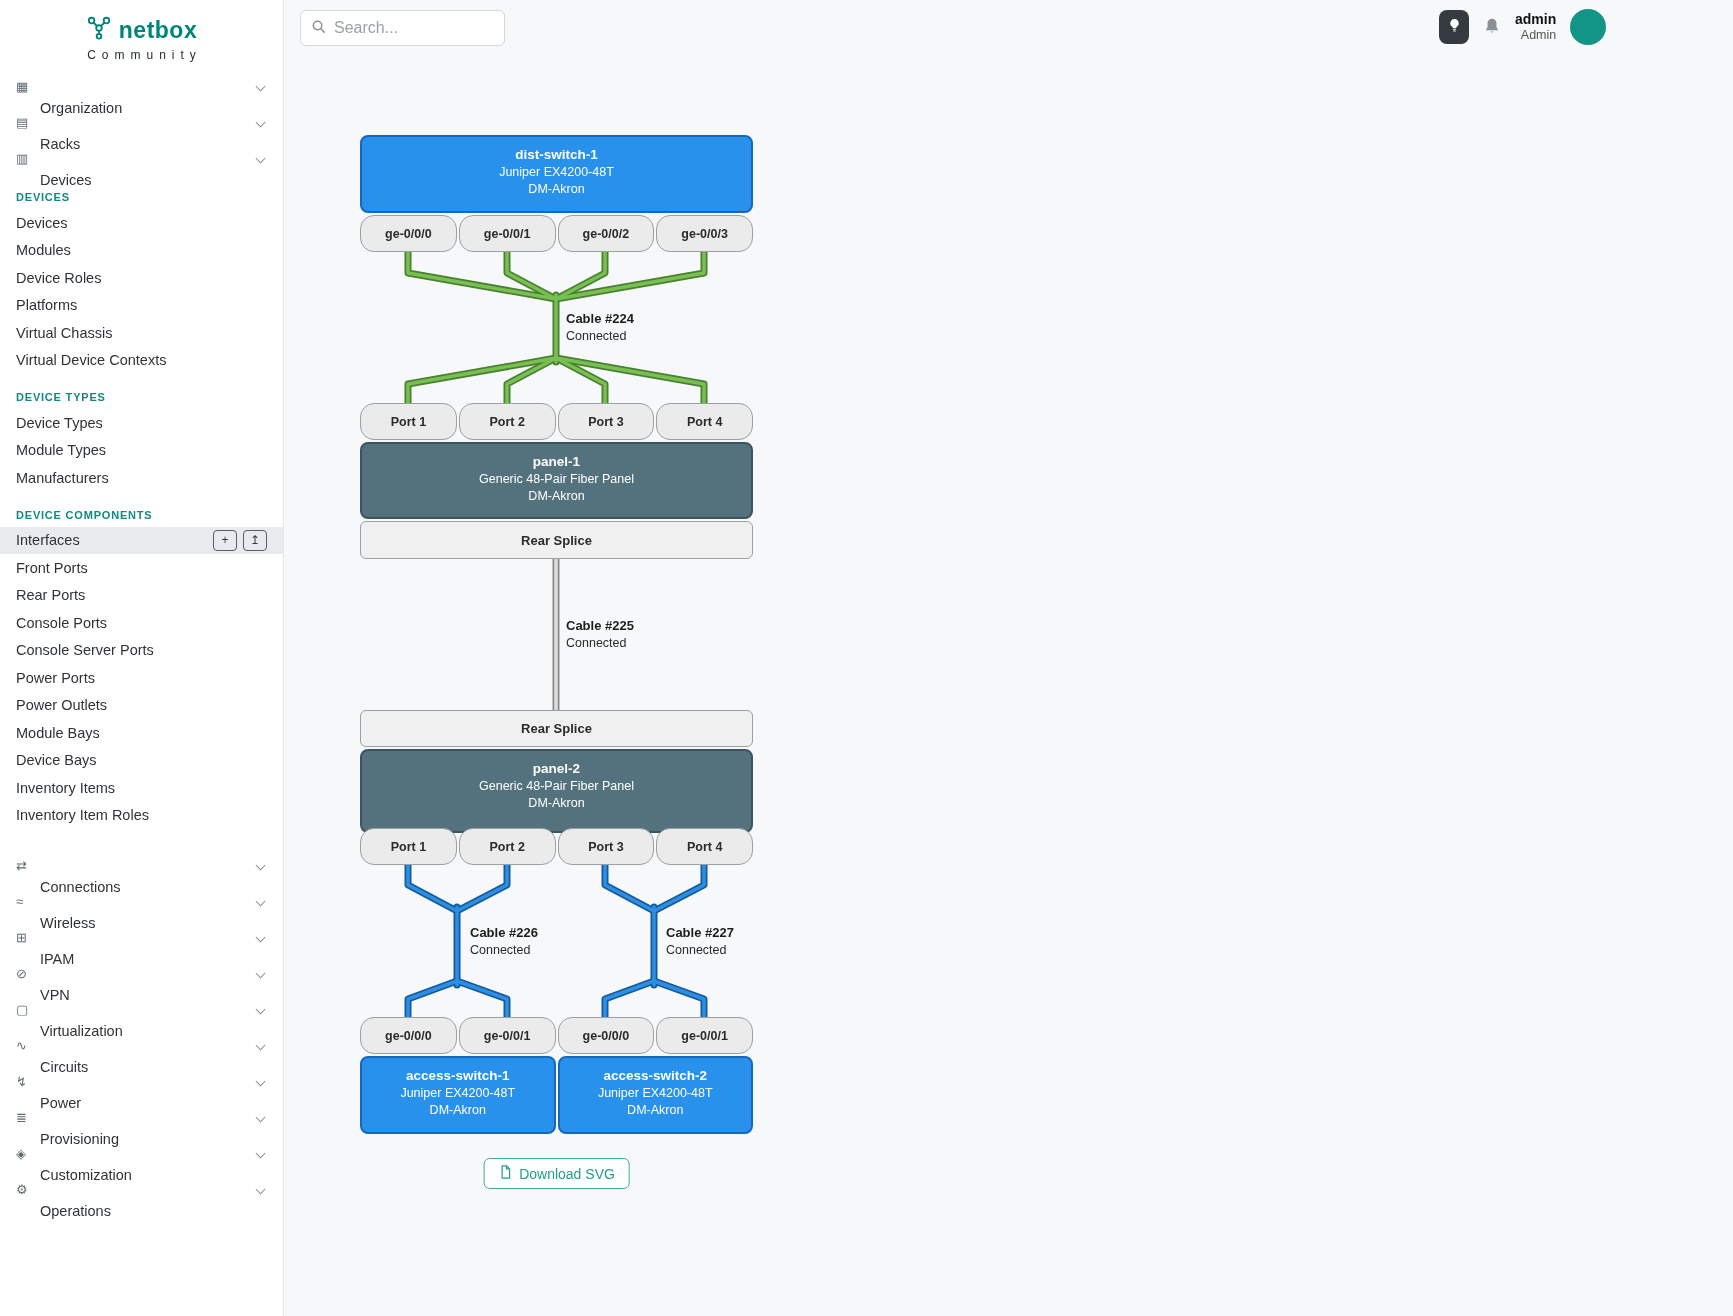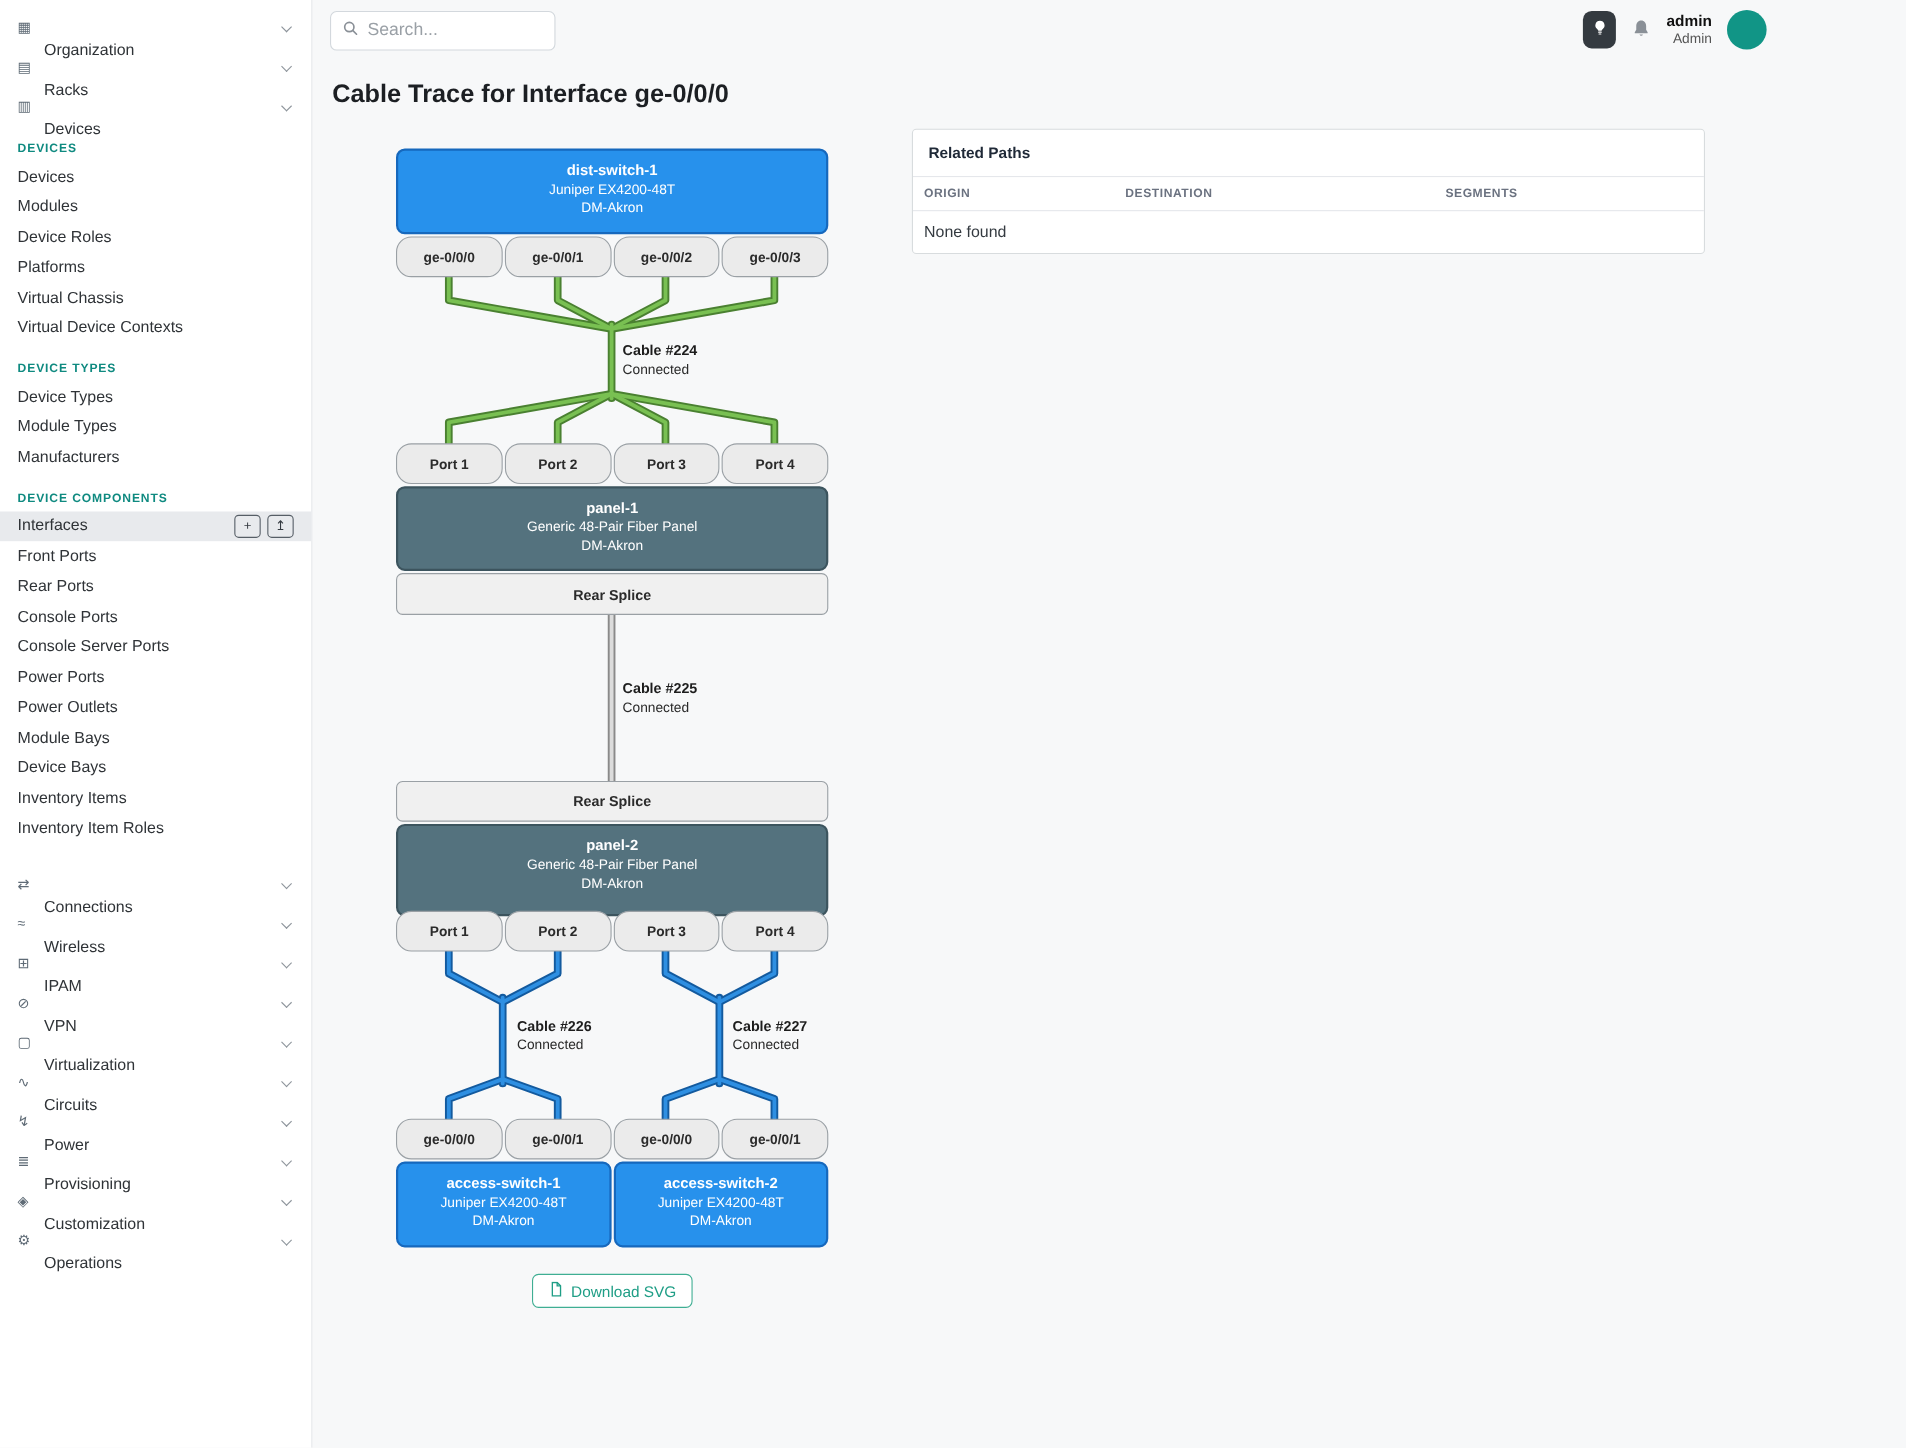--- a/index.html
+++ b/index.html
@@ -98,20 +98,39 @@
   .tbl-head { display:grid; grid-template-columns:183px 291px 1fr;
     border-bottom:1px solid #e5e7eb; }
   .tbl-head div { padding:9px 10px; font-size:11px; font-weight:700; color:#6b7280;
     letter-spacing:.5px; }
   .tbl-row { padding:11px 10px; font-size:14.5px; color:#343a40; }
 </style>
 </head>
 <body>
 
 <aside class="sidebar">
+  <div class="brand">
+    <div class="brand-row">
+      <span>
+        <svg viewBox="0 0 28 28" width="26" height="26">
+          <g stroke="#00857a" stroke-width="2" fill="#ffffff">
+            <line x1="6" y1="6" x2="14" y2="14"></line>
+              <line x1="22" y1="6" x2="14" y2="14"></line>
+            <line x1="14" y1="14" x2="14" y2="23"></line>
+            <circle cx="6" cy="6" r="3"></circle>
+              <circle cx="22" cy="6" r="3"></circle>
+            <circle cx="14" cy="14" r="3"></circle>
+              <circle cx="14" cy="23" r="2.5"></circle>
+          </g>
+        </svg>
+      </span>
+      <span class="brand-name">netbox</span>
+    </div>
+    <div class="brand-sub">Community</div>
+  </div>
 
   <nav class="nav">
     <div class="nav-item">
       <span class="nav-icon">▦</span>
       <span class="nav-label">Organization</span>
       <span class="chev"></span>
     </div>
     <div class="nav-item">
       <span class="nav-icon">▤</span>
       <span class="nav-label">Racks</span>
@@ -278,21 +297,20 @@
         </svg>
       </span>
     </button>
     <div class="user-text">
       <div class="user-name">admin</div>
       <div class="user-role">Admin</div>
     </div>
     <div class="avatar"></div>
   </div>
 
-  <h1 class="page-title">Cable Trace for Interface ge-0/0/0</h1>
 
   <div class="trace-canvas">
 
     <svg class="wires" width="393" height="920" viewBox="0 0 393 920">
       <defs>
         <g id="w224">
           <polyline points="48,117 48,138 196,164"></polyline>
           <polyline points="147,117 147,138 196,164"></polyline>
           <polyline points="245,117 245,138 196,164"></polyline>
           <polyline points="344,117 344,138 196,164"></polyline>
@@ -410,23 +428,14 @@
       <span>
         <svg viewBox="0 0 16 16" width="14" height="14">
           <path d="M4 1h5l3.5 3.5V15H4z" fill="none" stroke="#1f9e86" stroke-width="1.4"></path>
           <path d="M9 1v3.5h3.5" fill="none" stroke="#1f9e86" stroke-width="1.4"></path>
         </svg>
       </span>
       <span>Download SVG</span>
     </button>
   </div>
 
-  <div class="card">
-    <div class="card-header">Related Paths</div>
-    <div class="tbl-head">
-      <div>ORIGIN</div>
-      <div>DESTINATION</div>
-      <div>SEGMENTS</div>
-    </div>
-    <div class="tbl-row">None found</div>
-  </div>
 
 </div>
 
 </body></html>

